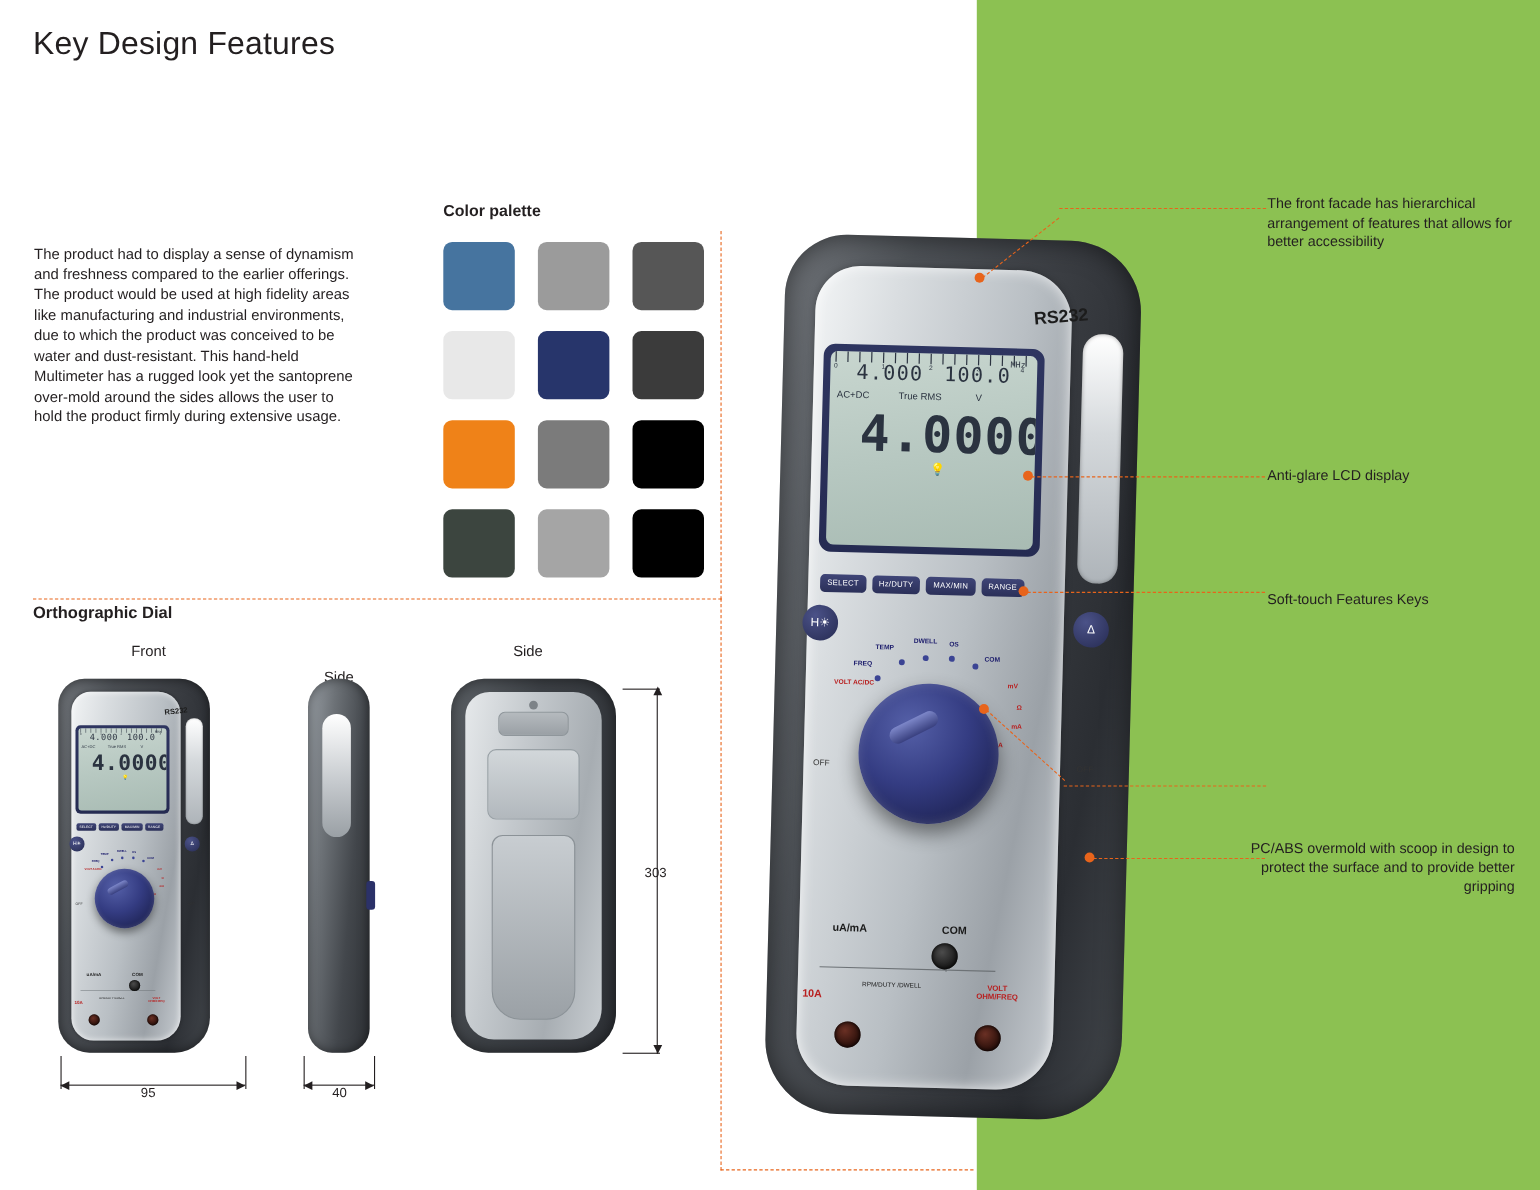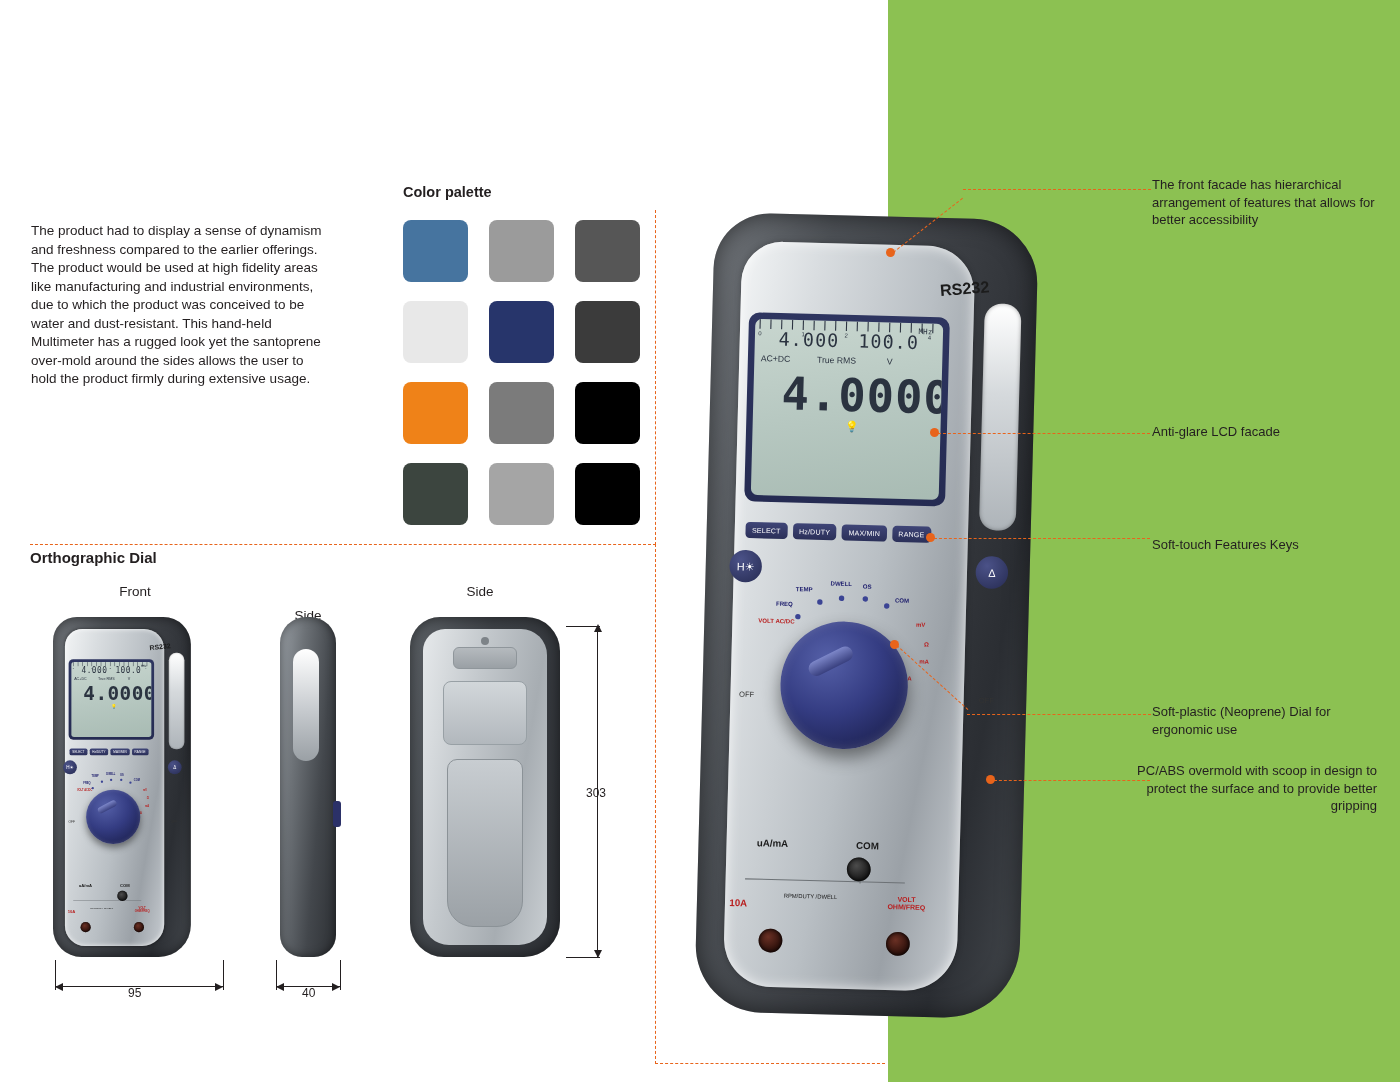--- a/index.html
+++ b/index.html
@@ -347,20 +347,21 @@
     border: 1px solid #8b9297;
   }
 </style>
 </head>
 <body>
 
 <div id="page">
 
   <div class="green-panel"></div>
 
+  <div class="page-title">Key Design Features</div>
 
   <div class="intro-text">The product had to display a sense of dynamism and freshness compared to the earlier offerings.  The product would be used at high fidelity areas like manufacturing and industrial environments, due to which the product was conceived to be water and dust-resistant. This hand-held Multimeter has a rugged look yet the santoprene over-mold around the sides allows the user to hold the product firmly during extensive usage.</div>
 
   <div class="palette-title">Color palette</div>
   <div class="palette-grid">
     <div class="swatch" style="background:#46749f"></div>
     <div class="swatch" style="background:#9b9b9b"></div>
     <div class="swatch" style="background:#565656"></div>
     <div class="swatch" style="background:#e8e8e8"></div>
     <div class="swatch" style="background:#27356b"></div>
@@ -581,28 +582,27 @@
     <div class="port" style="left:176px; top:662px;"></div>
   </div>
 
   <div class="dot" style="left:886px; top:248px;"></div>
   <div class="leader" style="left:893px; top:252px; width:88px; transform: rotate(-38deg);"></div>
   <div class="leader" style="left:963px; top:189px; width:188px;"></div>
   <div class="callout" style="left:1152px; top:176px;">The front facade has hierarchical arrangement of features that allows for better accessibility</div>
 
   <div class="dot" style="left:930px; top:428px;"></div>
   <div class="leader" style="left:938px; top:433px; width:212px;"></div>
-  <div class="callout" style="left:1152px; top:423px;">Anti-glare LCD facade</div>
+  <div class="callout" style="left:1152px; top:423px;">Anti-glare LCD display</div>
 
   <div class="dot" style="left:926px; top:533px;"></div>
   <div class="leader" style="left:934px; top:538px; width:216px;"></div>
   <div class="callout" style="left:1152px; top:536px;">Soft-touch Features Keys</div>
 
   <div class="dot" style="left:890px; top:640px;"></div>
   <div class="leader" style="left:897px; top:645px; width:96px; transform: rotate(42deg);"></div>
   <div class="leader" style="left:967px; top:714px; width:184px;"></div>
-  <div class="callout" style="left:1152px; top:703px;">Soft-plastic (Neoprene) Dial for ergonomic use</div>
 
   <div class="dot" style="left:986px; top:775px;"></div>
   <div class="leader" style="left:994px; top:780px; width:156px;"></div>
   <div class="callout right-align" style="left:1127px; top:762px; width:250px;">PC/ABS overmold with scoop in design to protect the surface and to provide better gripping</div>
 
 </div>
 
 </body></html>

